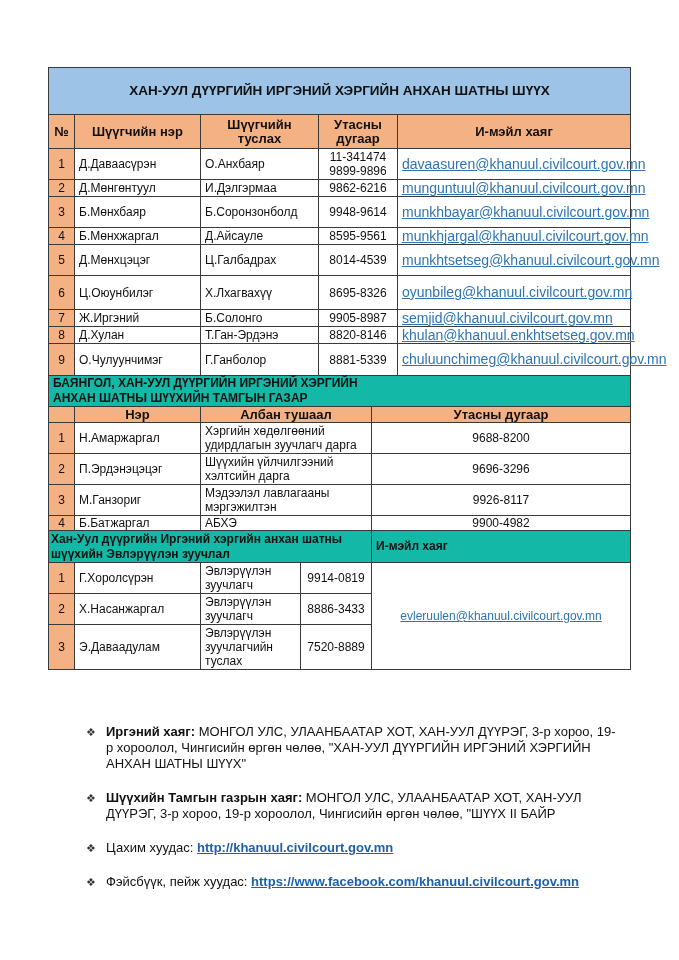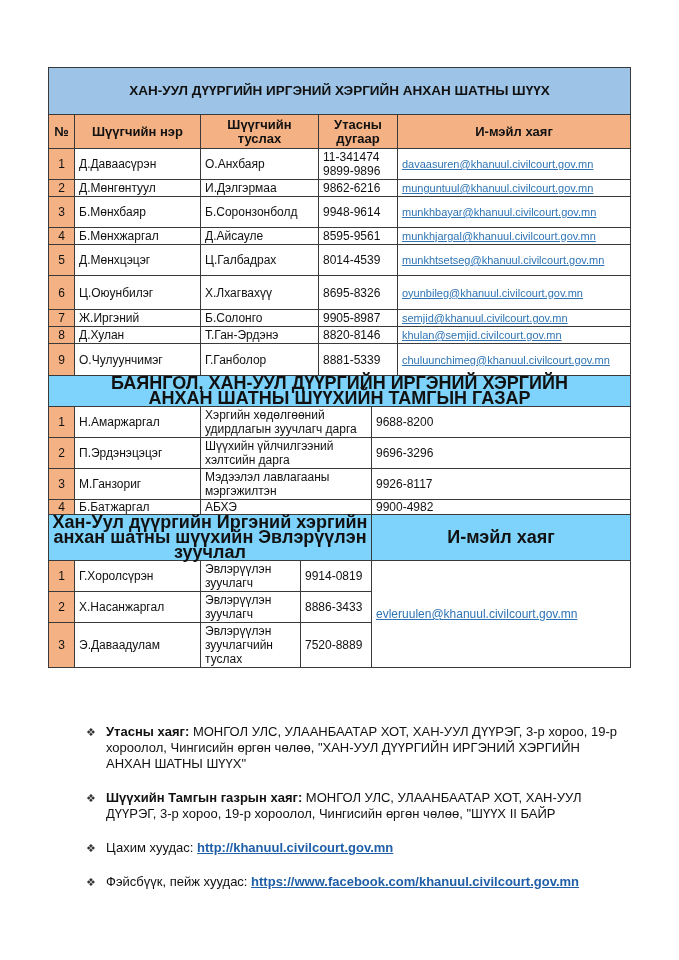--- a/index.html
+++ b/index.html
@@ -2,25 +2,25 @@
 <html><head>
 <meta charset="utf-8">
 <style>
   html, body { margin: 0; padding: 0; background: #ffffff; }
   body { width: 679px; height: 960px; position: relative; overflow: hidden;
          font-family: "Liberation Sans", sans-serif; color: #111; }
   .page { position: absolute; left: 48px; top: 31px; width: 582px; margin-top: 36px; }
   table { border-collapse: collapse; width: 582px; table-layout: fixed; }
   td, th { border: 1px solid #3a3a3a; padding: 0 4px; font-size: 12px; vertical-align: middle; line-height: 14px; }
   .title { background: #9dc3e6; font-weight: bold; text-align: center; font-size: 13.5px; height: 46px; }
-  .subtitle { background: #7dd3fc; font-weight: bold; text-align: center; font-size: 18px; line-height: 15px; height: 30px; }
+  .subtitle { background: #14b8a6; font-weight: bold; font-size: 12px; line-height: 15px; height: 30px; }
   .hdr { background: #f4b183; font-weight: bold; text-align: center; font-size: 13px; line-height: 14px; }
   .num { background: #f4b183; text-align: center; padding: 0; }
-  .center { text-align: left; }
-  a.mail { color: #2e74b5; text-decoration: underline; font-size: 11px; }
+  .center { text-align: center; }
+  a.mail { color: #2e74b5; text-decoration: underline; font-size: 14px; }
   .bullets { position: absolute; left: 84px; top: 724px; width: 536px; font-size: 13px; line-height: 16px; }
   .bullet { position: relative; padding-left: 22px; margin-bottom: 18px; }
   .bullet .glyph { position: absolute; left: 2px; top: 0; font-size: 11px; color: #333; }
   .bullet b { font-weight: bold; }
   .bullet a { color: #1f5fa8; font-weight: bold; text-decoration: underline; }
 </style>
 </head>
 <body>
 
 <div class="page">
@@ -93,21 +93,21 @@
       <td>Ж.Иргэний</td>
       <td>Б.Солонго</td>
       <td class="center">9905-8987</td>
       <td><a class="mail">semjid@khanuul.civilcourt.gov.mn</a></td>
     </tr>
     <tr style="height:17px">
       <td class="num">8</td>
       <td>Д.Хулан</td>
       <td>Т.Ган-Эрдэнэ</td>
       <td class="center">8820-8146</td>
-      <td><a class="mail">khulan@semjid.civilcourt.gov.mn</a></td>
+      <td><a class="mail">khulan@khanuul.enkhtsetseg.gov.mn</a></td>
     </tr>
     <tr style="height:32px">
       <td class="num">9</td>
       <td>О.Чулуунчимэг</td>
       <td>Г.Ганболор</td>
       <td class="center">8881-5339</td>
       <td><a class="mail">chuluunchimeg@khanuul.civilcourt.gov.mn</a></td>
     </tr>
   </tbody>
     </table>
@@ -119,20 +119,26 @@
         <col style="width:171px">
         <col style="width:259px">
     </colgroup>
     <tbody>
         <tr>
       <td colspan="4" class="subtitle">
         <div>БАЯНГОЛ, ХАН-УУЛ ДҮҮРГИЙН ИРГЭНИЙ ХЭРГИЙН</div>
         <div>АНХАН ШАТНЫ ШҮҮХИЙН ТАМГЫН ГАЗАР</div>
       </td>
     </tr>
+    <tr style="height:16px">
+      <td class="hdr"></td>
+      <td class="hdr">Нэр</td>
+      <td class="hdr">Албан тушаал</td>
+      <td class="hdr">Утасны дугаар</td>
+    </tr>
     <tr style="height:31px">
       <td class="num">1</td>
       <td>Н.Амаржаргал</td>
       <td>Хэргийн хөдөлгөөний удирдлагын зуучлагч дарга</td>
       <td class="center">9688-8200</td>
     </tr>
     <tr style="height:31px">
       <td class="num">2</td>
       <td>П.Эрдэнэцэцэг</td>
       <td>Шүүхийн үйлчилгээний хэлтсийн дарга</td>
@@ -187,21 +193,21 @@
       <td>Эвлэрүүлэн зуучлагчийн туслах</td>
       <td class="center">7520-8889</td>
     </tr>
   </tbody>
     </table>
 </div>
 
 <div class="bullets">
   <div class="bullet">
     <span class="glyph">❖</span>
-    <b>Утасны хаяг:</b><span> МОНГОЛ УЛС, УЛААНБААТАР ХОТ, ХАН-УУЛ ДҮҮРЭГ, 3-р хороо, 19-р хороолол, Чингисийн өргөн чөлөө, "ХАН-УУЛ ДҮҮРГИЙН ИРГЭНИЙ ХЭРГИЙН АНХАН ШАТНЫ ШҮҮХ"</span>
+    <b>Иргэний хаяг:</b><span> МОНГОЛ УЛС, УЛААНБААТАР ХОТ, ХАН-УУЛ ДҮҮРЭГ, 3-р хороо, 19-р хороолол, Чингисийн өргөн чөлөө, "ХАН-УУЛ ДҮҮРГИЙН ИРГЭНИЙ ХЭРГИЙН АНХАН ШАТНЫ ШҮҮХ"</span>
   </div>
   <div class="bullet">
     <span class="glyph">❖</span>
     <b>Шүүхийн Тамгын газрын хаяг:</b><span> МОНГОЛ УЛС, УЛААНБААТАР ХОТ, ХАН-УУЛ ДҮҮРЭГ, 3-р хороо, 19-р хороолол, Чингисийн өргөн чөлөө, "ШҮҮХ II БАЙР</span>
   </div>
   <div class="bullet">
     <span class="glyph">❖</span>
     <span>Цахим хуудас: </span><a>http://khanuul.civilcourt.gov.mn</a>
   </div>
   <div class="bullet">

